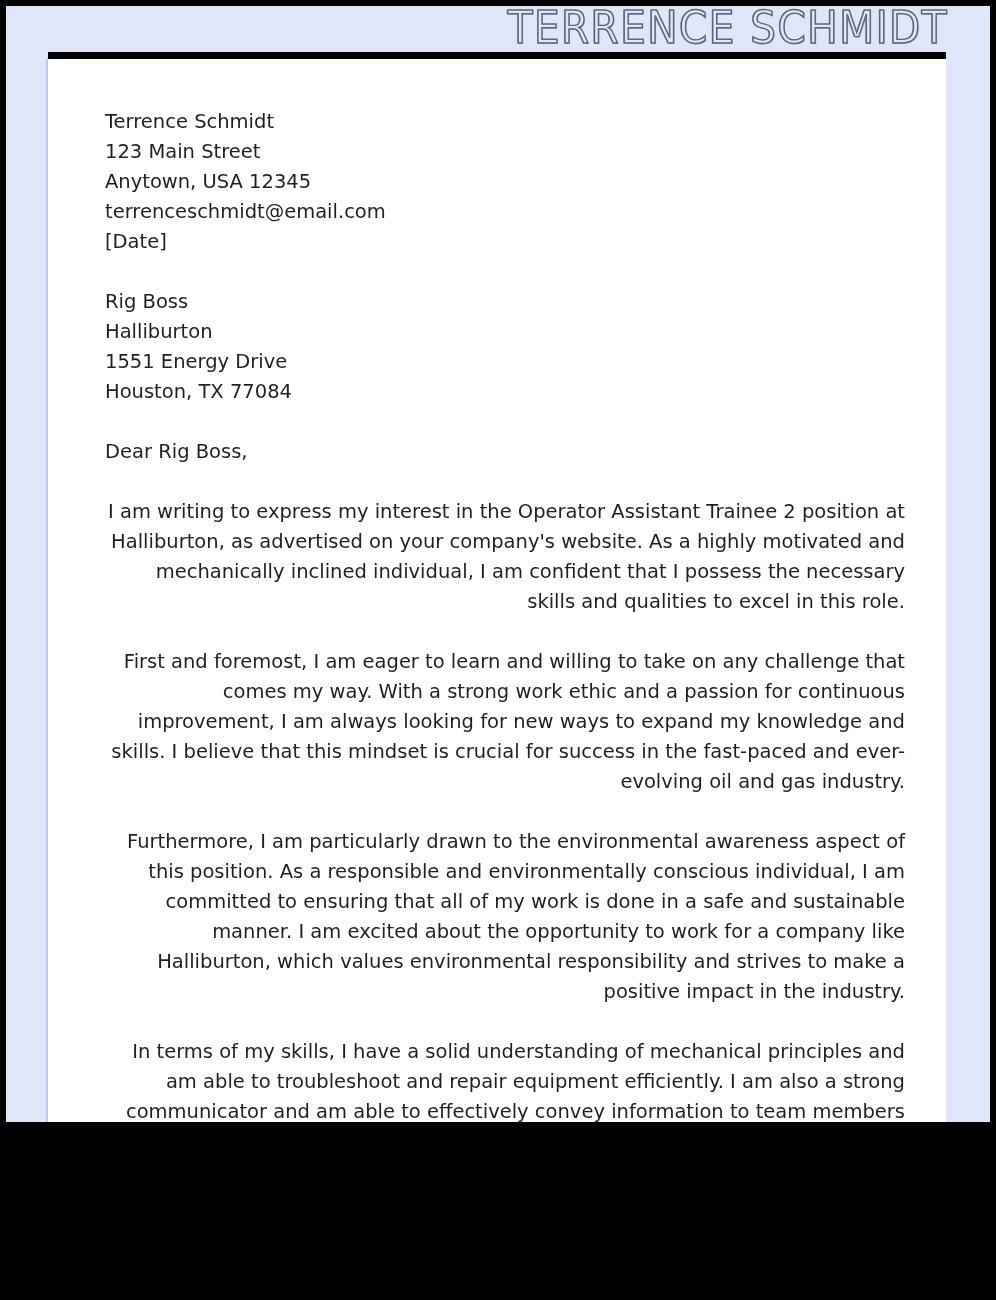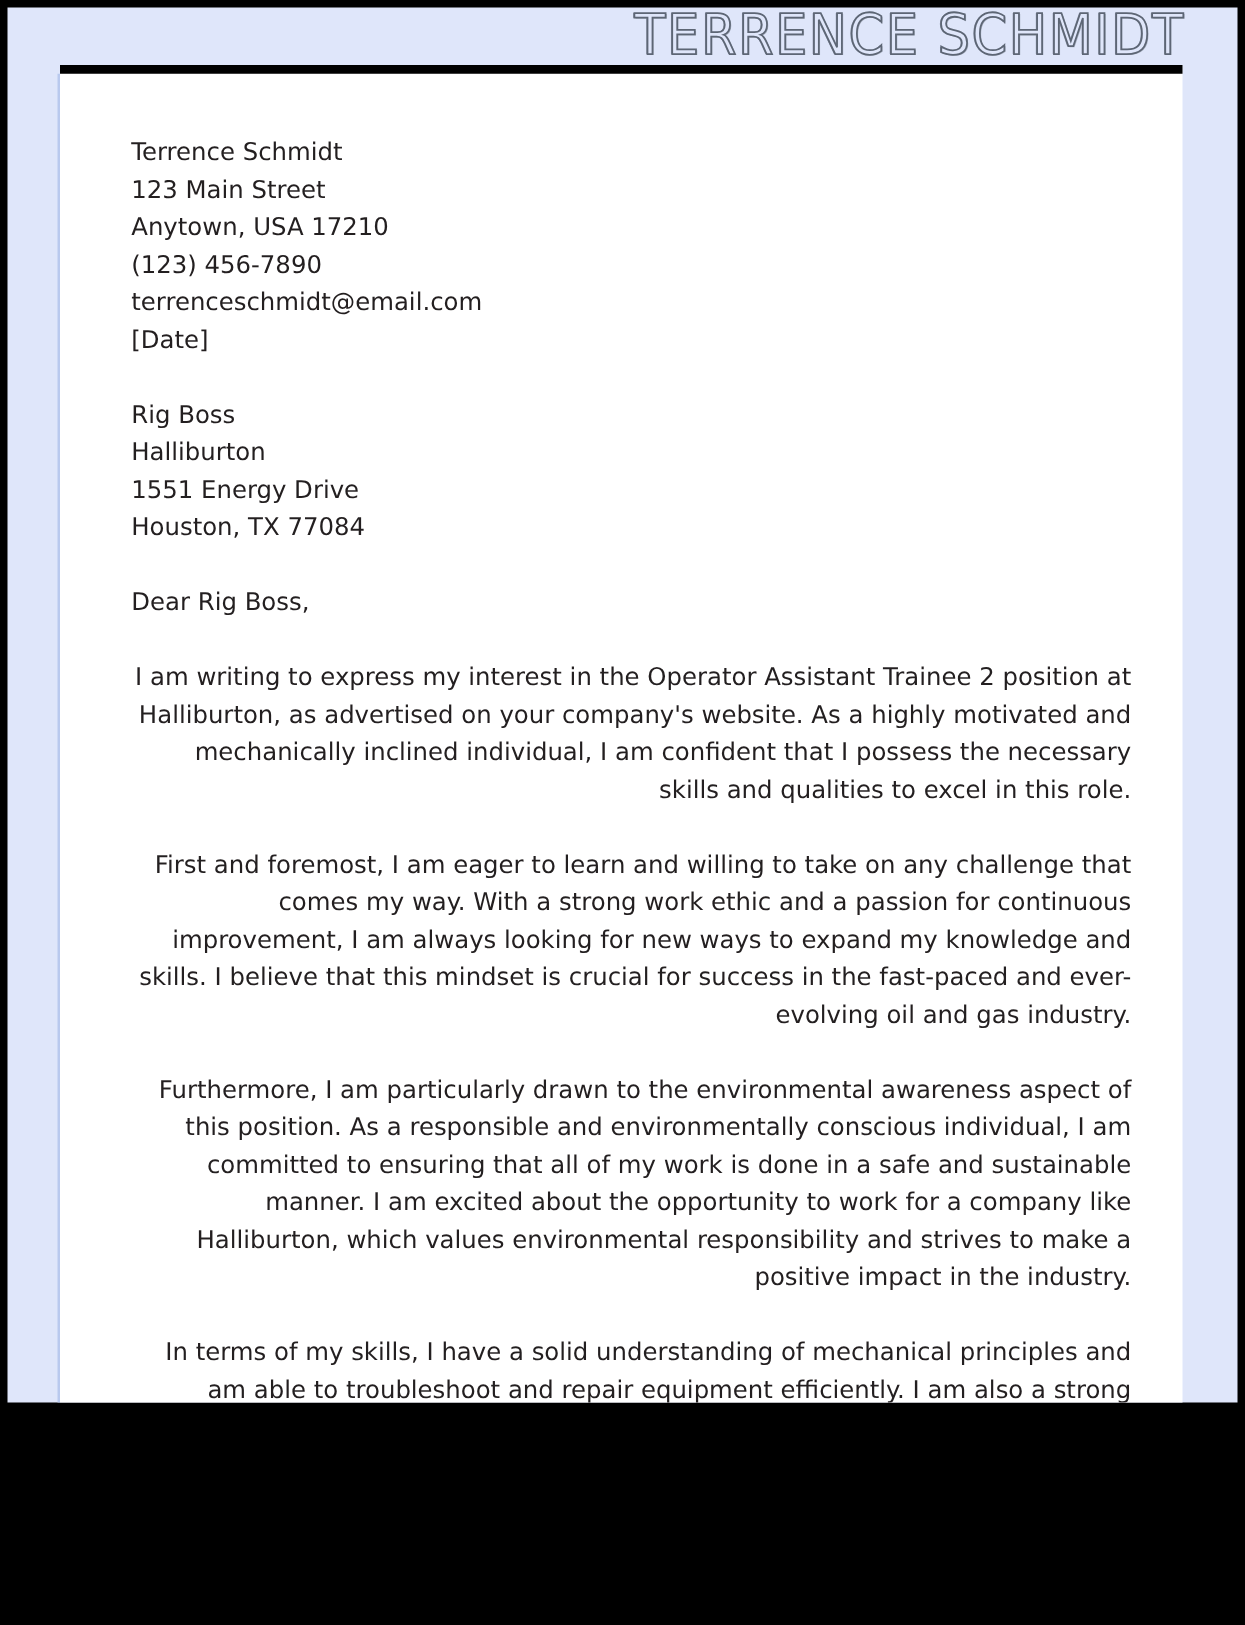--- a/index.html
+++ b/index.html
@@ -122,22 +122,21 @@
   <div class="letterhead">
     <div class="letterhead-name">TERRENCE SCHMIDT</div>
   </div>
 
   <div class="page">
     <div class="page-body">
 
       <div class="block">
         <div class="addr-line">Terrence Schmidt</div>
         <div class="addr-line">123 Main Street</div>
-        <div class="addr-line">Anytown, USA 17210</div>
-        <div class="addr-line">(123) 456-7890</div>
+        <div class="addr-line">Anytown, USA 12345</div>
         <div class="addr-line">terrenceschmidt@email.com</div>
         <div class="addr-line">[Date]</div>
       </div>
 
       <div class="block">
         <div class="addr-line">Rig Boss</div>
         <div class="addr-line">Halliburton</div>
         <div class="addr-line">1551 Energy Drive</div>
         <div class="addr-line">Houston, TX 77084</div>
       </div>

